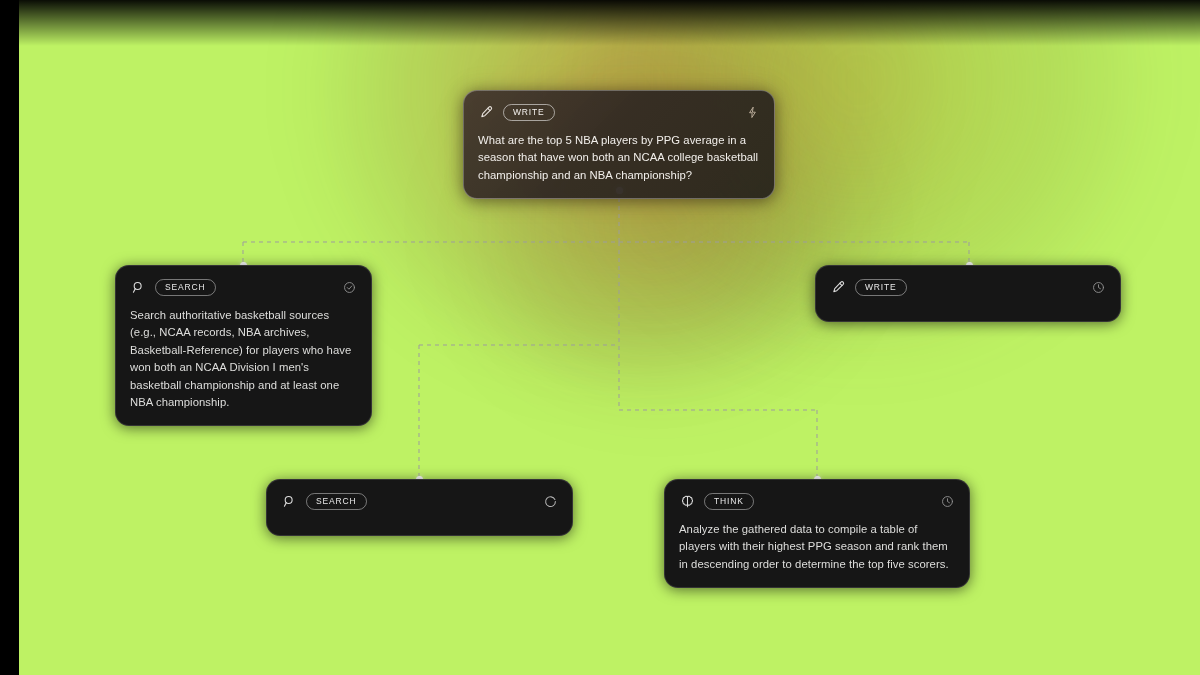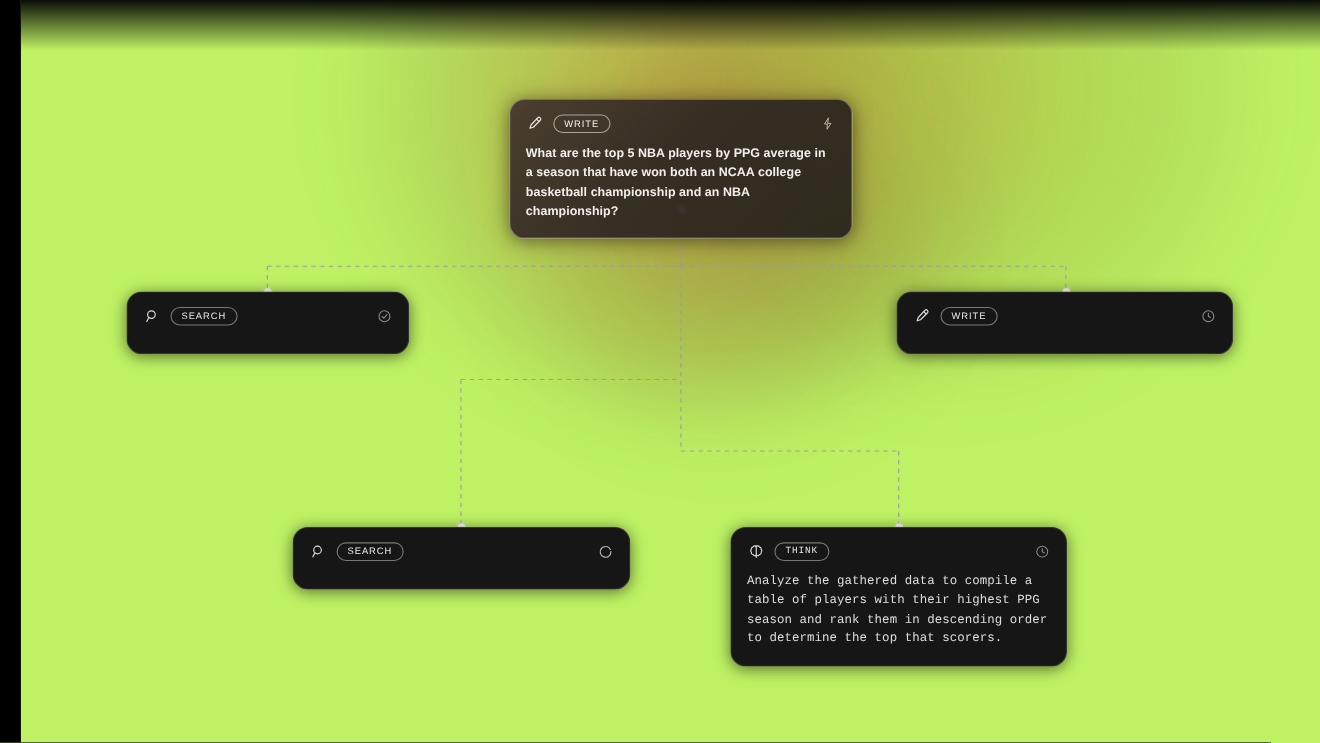--- a/index.html
+++ b/index.html
@@ -73,27 +73,27 @@
   }
   .root .pill { border-color:rgba(255,255,255,0.55); color:#f4f1ee; }
   .status { margin-left:auto; width:16px; height:16px; display:flex; align-items:center; justify-content:center; }
   .status svg { display:block; }
   .node-body {
     font-size:11.3px;
     line-height:17.4px;
     color:#dededc;
     letter-spacing:0.05px;
   }
-  .root .node-body { color:#f2efeb;font-weight:bold; }
+  .root .node-body { color:#f2efeb; }
   
   #node-root   { left:444px; top:90px;  width:312px; }
   #node-search1{ left:96px;  top:265px; width:257px; }
   #node-write2 { left:796px; top:265px; width:306px; }
   #node-search2{ left:247px; top:479px; width:307px; }
-  #node-think  { left:645px; top:479px; width:306px;font-family:Liberation Mono, monospace; }
+  #node-think  { left:645px; top:479px; width:306px; }
   .anchor-dot {
     position:absolute; width:7px; height:7px; border-radius:50%;
     background:#ffffff; box-shadow:0 0 4px rgba(255,255,255,0.55);
   }
 </style>
 </head>
 <body>
 
 <div id="canvas">
 
@@ -153,20 +153,21 @@
         </svg>
       </span>
       <span class="pill">SEARCH</span>
       <span class="status">
         <svg width="13" height="13" viewBox="0 0 16 16" fill="none" stroke="#8e8e8e" stroke-width="1.15" stroke-linecap="round" stroke-linejoin="round">
           <circle cx="8" cy="8" r="6.1"></circle>
           <path d="M5.3 8.1l2 2 3.5-4"></path>
         </svg>
       </span>
     </div>
+    <div class="node-body">Search authoritative basketball sources (e.g., NCAA records, NBA archives, Basketball-Reference) for players who have won both an NCAA Division I men's basketball championship and at least one NBA championship.</div>
   </div>
 
   <div class="node" id="node-write2">
     <div class="node-head">
       <span class="node-icon">
         <svg width="15" height="15" viewBox="0 0 16 16" fill="none" stroke="#dcdcdc" stroke-width="1.15" stroke-linecap="round" stroke-linejoin="round">
           <path d="M10.6 2.2a1.7 1.7 0 0 1 2.4 2.4L6.2 11.4 3 12.4l1-3.2z"></path>
           <path d="M9.4 3.5l2.4 2.4"></path>
         </svg>
       </span>
@@ -207,16 +208,16 @@
         </svg>
       </span>
       <span class="pill">THINK</span>
       <span class="status">
         <svg width="13" height="13" viewBox="0 0 16 16" fill="none" stroke="#8e8e8e" stroke-width="1.15" stroke-linecap="round" stroke-linejoin="round">
           <circle cx="8" cy="8" r="6.1"></circle>
           <path d="M8 4.6V8l2.4 1.5"></path>
         </svg>
       </span>
     </div>
-    <div class="node-body">Analyze the gathered data to compile a table of players with their highest PPG season and rank them in descending order to determine the top that scorers.</div>
+    <div class="node-body">Analyze the gathered data to compile a table of players with their highest PPG season and rank them in descending order to determine the top five scorers.</div>
   </div>
 
 </div>
 
 </body></html>

